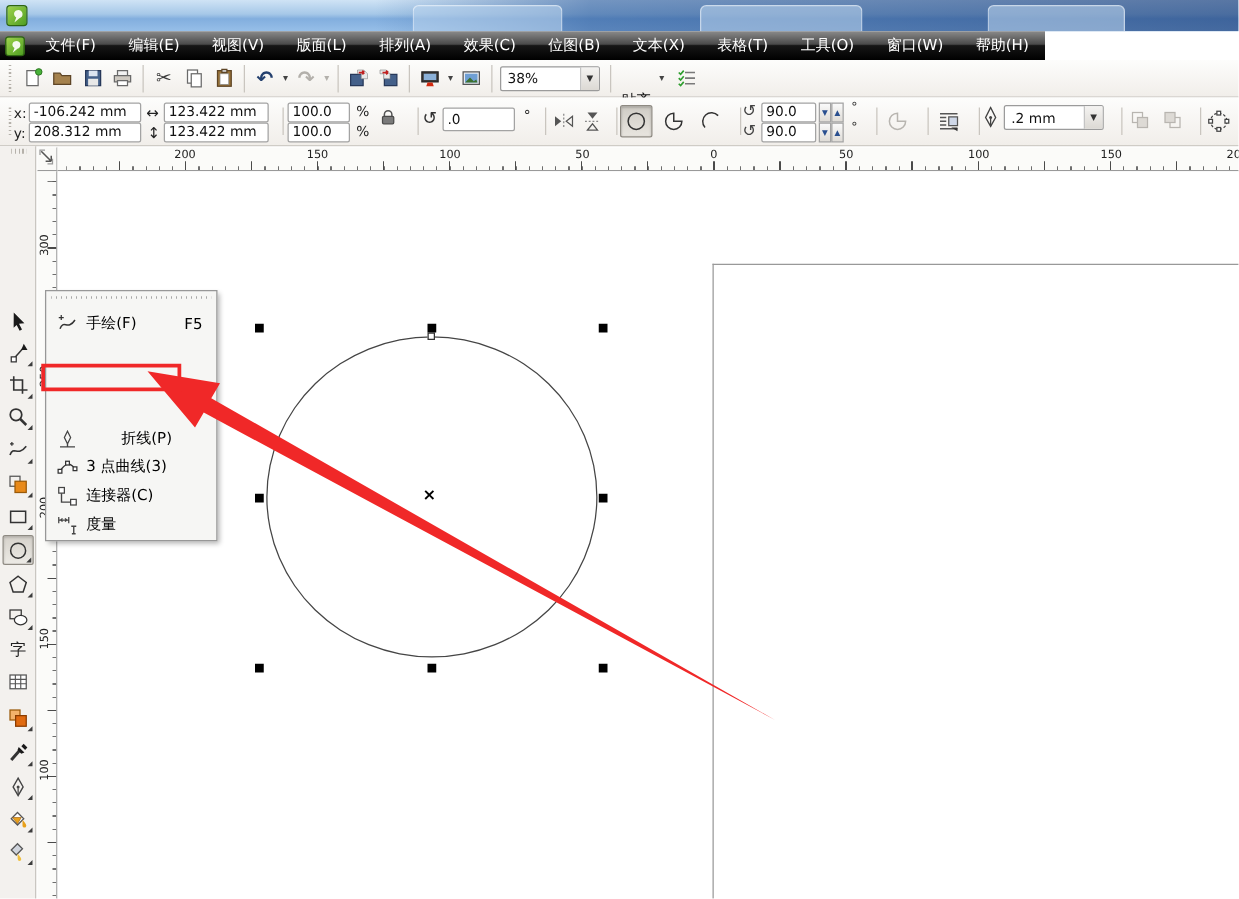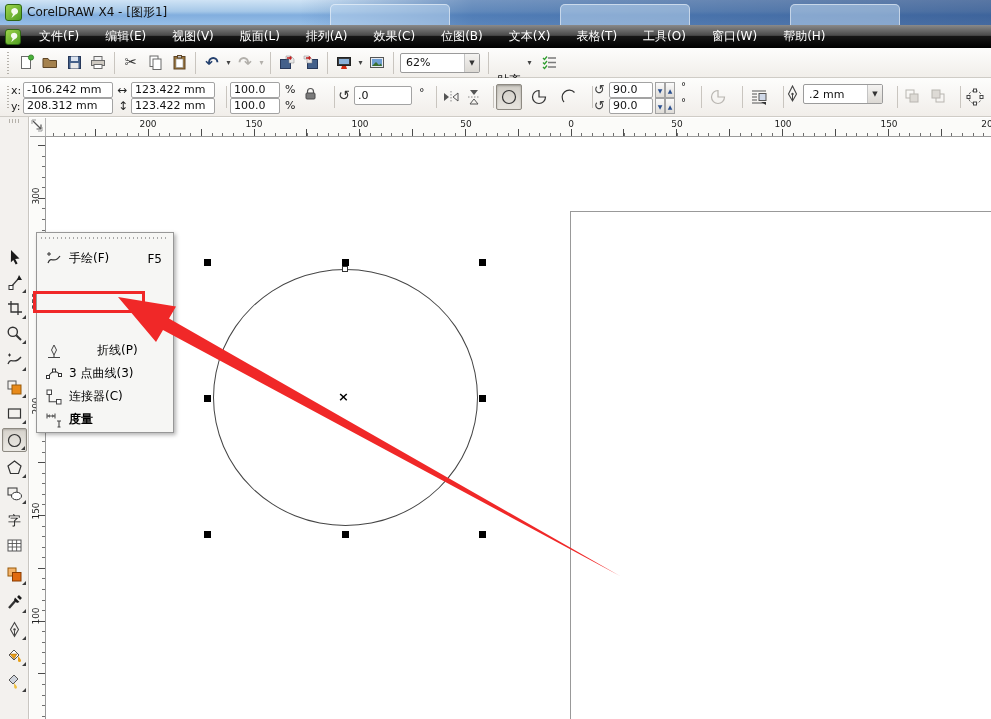--- a/index.html
+++ b/index.html
@@ -14,21 +14,21 @@
   #titlebar .bgdark { left:300px; top:0; width:691px; height:25px;
     background: linear-gradient(90deg, rgba(60,110,175,0) 0%, rgba(40,85,150,.55) 25%, rgba(25,60,120,.65) 100%); }
   .bgtab { top:4px; height:21px; border-radius:5px 5px 0 0;
     background: rgba(190,215,240,.55); border:1px solid rgba(255,255,255,.5); border-bottom:none; }
   #title-text { left:27px; top:0; height:25px; line-height:25px; color:#111; font-size:12px; white-space:nowrap; }
   .corel-icon { width:17px; height:17px; border-radius:3px;
     background: linear-gradient(135deg,#9ed44c,#4f9e22); border:1px solid #2e6612; position:relative; display:inline-block; }
   .corel-icon svg { position:absolute; left:0; top:0; }
 
   
-  #menubar { left:0; top:25px; width:991px; height:23px;
+  #menubar { left:0; top:25px; width:836px; height:23px;
     background: linear-gradient(180deg,#8a8a8a 0%,#4a4a4a 45%,#161616 50%,#000 100%);
     display:flex; align-items:center; color:#fff; }
   #menubar .micon-slot { width:26px; display:flex; justify-content:center; }
   .menu-item { padding:0 13px; height:23px; line-height:23px; cursor:default; white-space:nowrap; }
 
   
   #toolbar { left:0; top:48px; width:991px; height:30px; background:linear-gradient(180deg,#fdfdfc,#f1eeea);
     border-bottom:1px solid #cfccc6; display:flex; align-items:center; padding-left:3px; }
   #propbar { left:0; top:78px; width:991px; height:39px; background:linear-gradient(180deg,#fdfdfc,#f1eeea);
     border-bottom:1px solid #cfccc6; }
@@ -111,21 +111,20 @@
   <div id="titlebar" class="abs">
     <div class="bgdark abs"></div>
     <div class="bgtab abs" style="left:330px;width:120px;"></div>
     <div class="bgtab abs" style="left:560px;width:130px;"></div>
     <div class="bgtab abs" style="left:790px;width:110px;"></div>
     <span class="corel-icon abs" style="left:5px;top:4px;">
       <svg width="17" height="17" viewBox="0 0 17 17">
           <path d="M9,3 C5,3 4,7 7,9 L5.5,13 L9.5,9.5 C13,9 13,3.5 9,3 Z" fill="#fff" opacity=".92"></path>
         </svg>
     </span>
-    <div id="title-text" class="abs">CorelDRAW X4 - [图形1]</div>
   </div>
 
   <div id="menubar" class="abs">
     <span class="micon-slot">
       <span class="corel-icon" style="width:16px;height:16px;">
         <svg width="16" height="16" viewBox="0 0 17 17">
             <path d="M9,3 C5,3 4,7 7,9 L5.5,13 L9.5,9.5 C13,9 13,3.5 9,3 Z" fill="#fff" opacity=".92"></path>
           </svg>
       </span>
     </span>
@@ -222,21 +221,21 @@
     <span class="ddarrow">▾</span>
     <span class="tbtn">
       <svg width="18" height="17" viewBox="0 0 18 17">
           <rect x="2.5" y="3.5" width="13" height="10" fill="#e8ecf2" stroke="#555"></rect>
           <rect x="4" y="5" width="10" height="7" fill="#6f9fd4"></rect>
           <path d="M4,12 L8,8 L11,11 L13,9.5 L14,12 Z" fill="#3c7030"></path>
         </svg>
     </span>
     <span class="tsep"></span>
     <span class="combo" style="width:80px;margin-left:2px;">
-      <span class="cval">62%</span>
+      <span class="cval">38%</span>
       <span class="cbtn">▼</span>
     </span>
     <span class="tsep" style="margin-left:8px;"></span>
     <span style="padding:0 4px;color:#111;margin-top:36px;">贴齐</span>
     <span class="ddarrow">▾</span>
     <span class="tbtn" style="margin-left:4px;">
       <svg width="18" height="17" viewBox="0 0 18 17">
           <path d="M7,4 H15 M7,8.5 H15 M7,13 H15" stroke="#7a7a7a" stroke-width="1.3"></path>
           <path d="M2,4 L3.5,5.5 L6,2.5 M2,8.5 L3.5,10 L6,7 M2,13 L3.5,14.5 L6,11.5" stroke="#2f9e2f" stroke-width="1.3" fill="none"></path>
         </svg>
@@ -573,21 +572,21 @@
         <svg width="18" height="18" viewBox="0 0 18 18">
             <rect x="2" y="2" width="4.5" height="4.5" fill="#fff" stroke="#444"></rect>
             <rect x="11.5" y="11.5" width="4.5" height="4.5" fill="#fff" stroke="#444"></rect>
             <path d="M4.2,6.5 V13.7 H11.5" fill="none" stroke="#444" stroke-width="1.1"></path>
           </svg>
       </span>
       <span class="mlabel">连接器(C)</span>
       <span class="mshort"></span>
     </div>
 
-    <div class="mrow" style="top:175px;font-weight:bold;">
+    <div class="mrow" style="top:175px;">
       <span class="micon">
         <svg width="18" height="18" viewBox="0 0 18 18">
             <path d="M2,5 h8 M2,2.5 v5 M10,2.5 v5 M3.5,5 l1.5,-1.3 M3.5,5 l1.5,1.3 M8.5,5 l-1.5,-1.3 M8.5,5 l-1.5,1.3" stroke="#444" fill="none"></path>
             <path d="M12,10 h4 M14,10 v6 M12.5,16 h3" stroke="#444" stroke-width="1.1" fill="none"></path>
           </svg>
       </span>
       <span class="mlabel">度量</span>
       <span class="mshort"></span>
     </div>
   </div>

